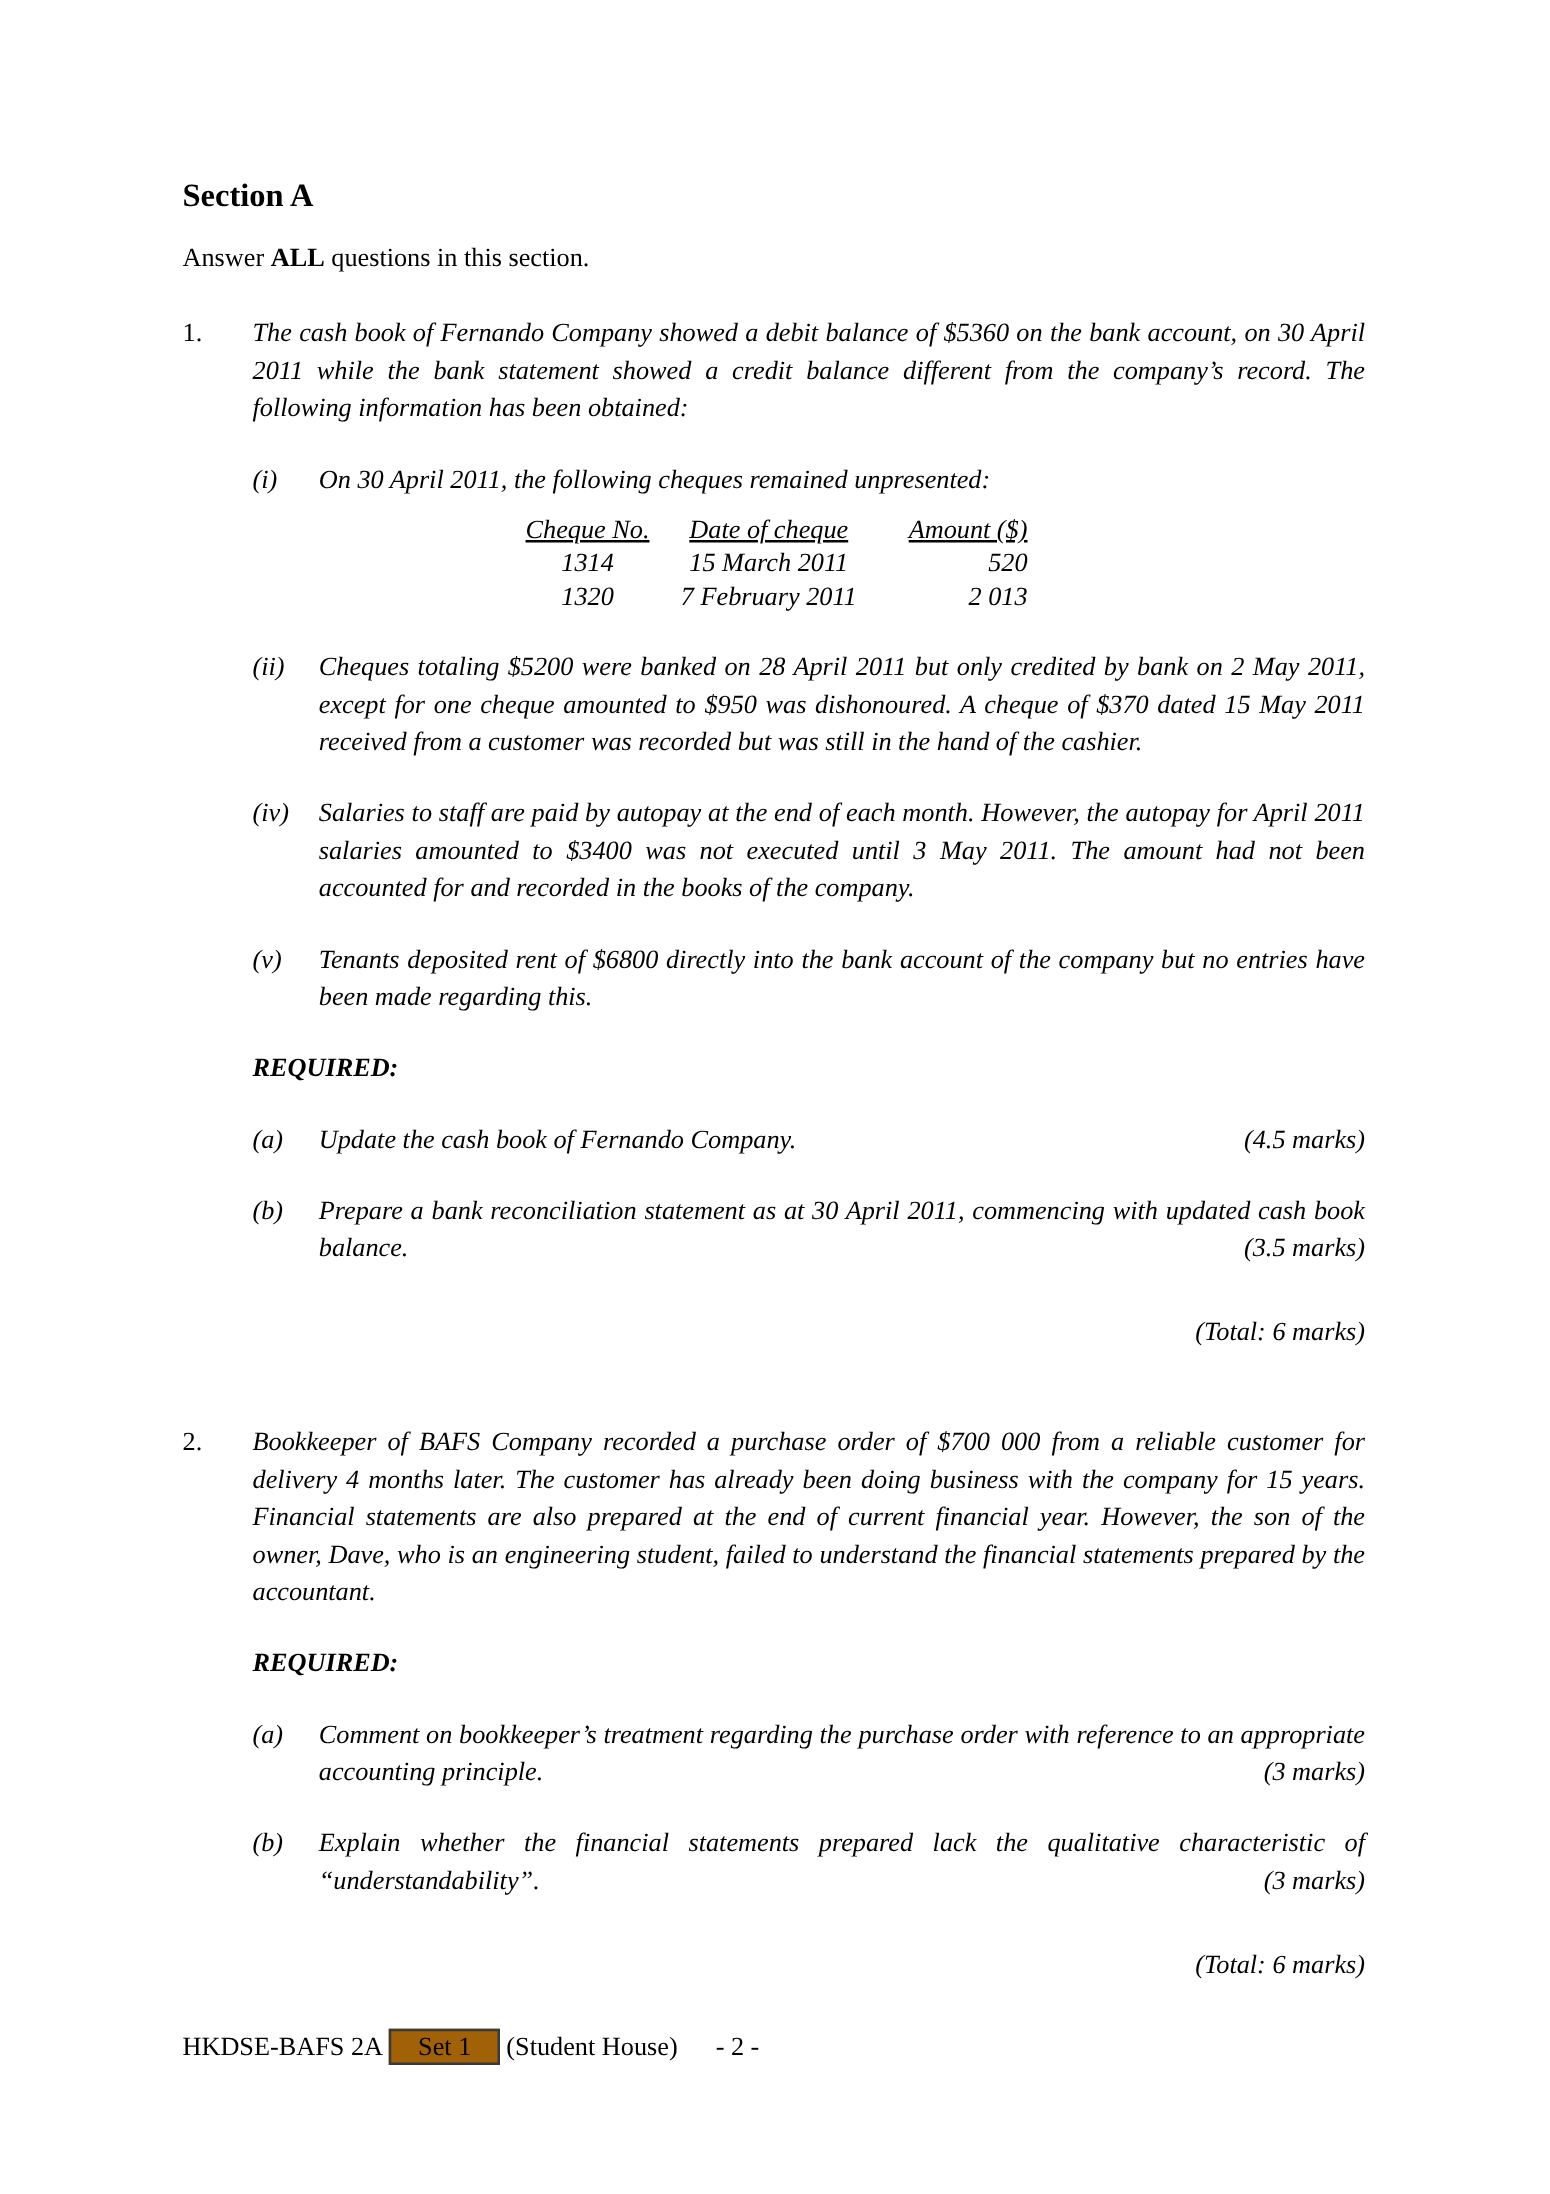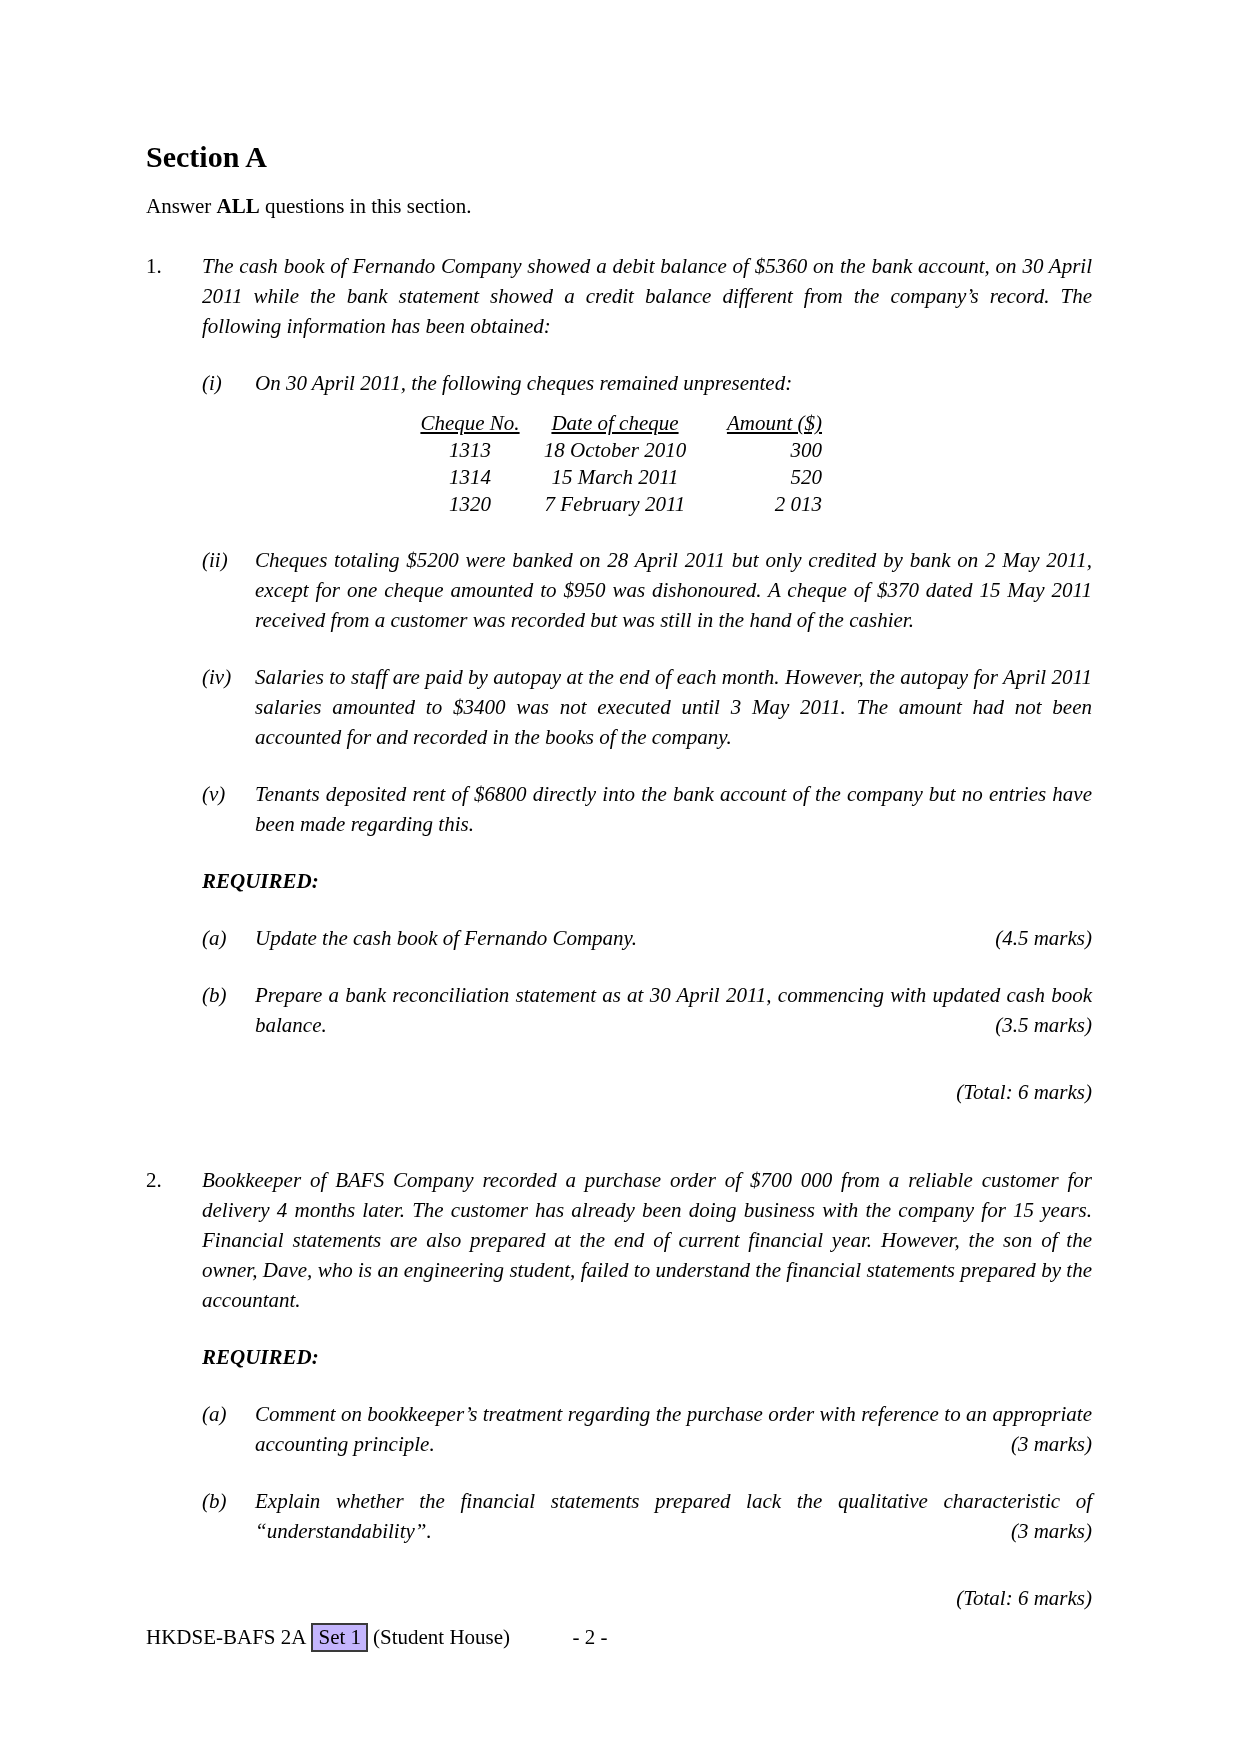--- a/index.html
+++ b/index.html
@@ -8,21 +8,21 @@
     position:relative;
     width:1240px; height:1755px;
     background:#ffffff;
     font-family:"Liberation Serif", serif;
     font-size:21px; line-height:30px;
     color:#000;
     overflow:hidden;
   }
   .content { position:absolute; left:146px; top:142px; width:946px; }
 
-  .section-title { font-weight:700; font-size:30px; }
+  .section-title { font-weight:700; font-size:26px; }
   .answer-note  { margin-top:19px; }
   .answer-note b { font-weight:700; }
 
   .question { display:flex; }
   .q1 { margin-top:30px; }
   .q2 { margin-top:58px; }
   .qnum  { width:56px; flex:none; }
   .qbody { flex:1; min-width:0;font-style:italic; }
   .intro { text-align:justify; }
 
@@ -37,23 +37,23 @@
   .c2 { width:178px; text-align:center; }
   .c3 { width:118px; text-align:right;margin-top:40px; }
 
   .required { font-weight:700; margin-top:27px; }
   .marks { float:right; }
   .total { text-align:right; margin-top:37px; }
 
   .footer { position:absolute; left:146px; top:1622px; width:946px; }
   .setbox {
     display:inline-block;
-    background:#c4b5fd;
+    background:#a16207;
     border:2px solid #3a3a3a;
-    padding:0 5px;
+    padding:0 21px;
     line-height:25px;
     margin:0 5px;
   }
   .pagenum { position:absolute; left:344px; top:0; width:200px; text-align:center; }
 </style>
 </head>
 <body>
 
 <div class="page">
   <div class="content">
@@ -74,25 +74,20 @@
 
         <table class="cheque-table">
           <thead>
             <tr>
               <th class="c1">Cheque No.</th>
               <th class="c2">Date of cheque</th>
               <th class="c3">Amount ($)</th>
             </tr>
           </thead>
           <tbody>
-            <tr>
-              <td class="c1">1313</td>
-              <td class="c2">18 October 2010</td>
-              <td class="c3">300</td>
-            </tr>
             <tr>
               <td class="c1">1314</td>
               <td class="c2">15 March 2011</td>
               <td class="c3">520</td>
             </tr>
             <tr>
               <td class="c1">1320</td>
               <td class="c2">7 February 2011</td>
               <td class="c3">2 013</td>
             </tr>

